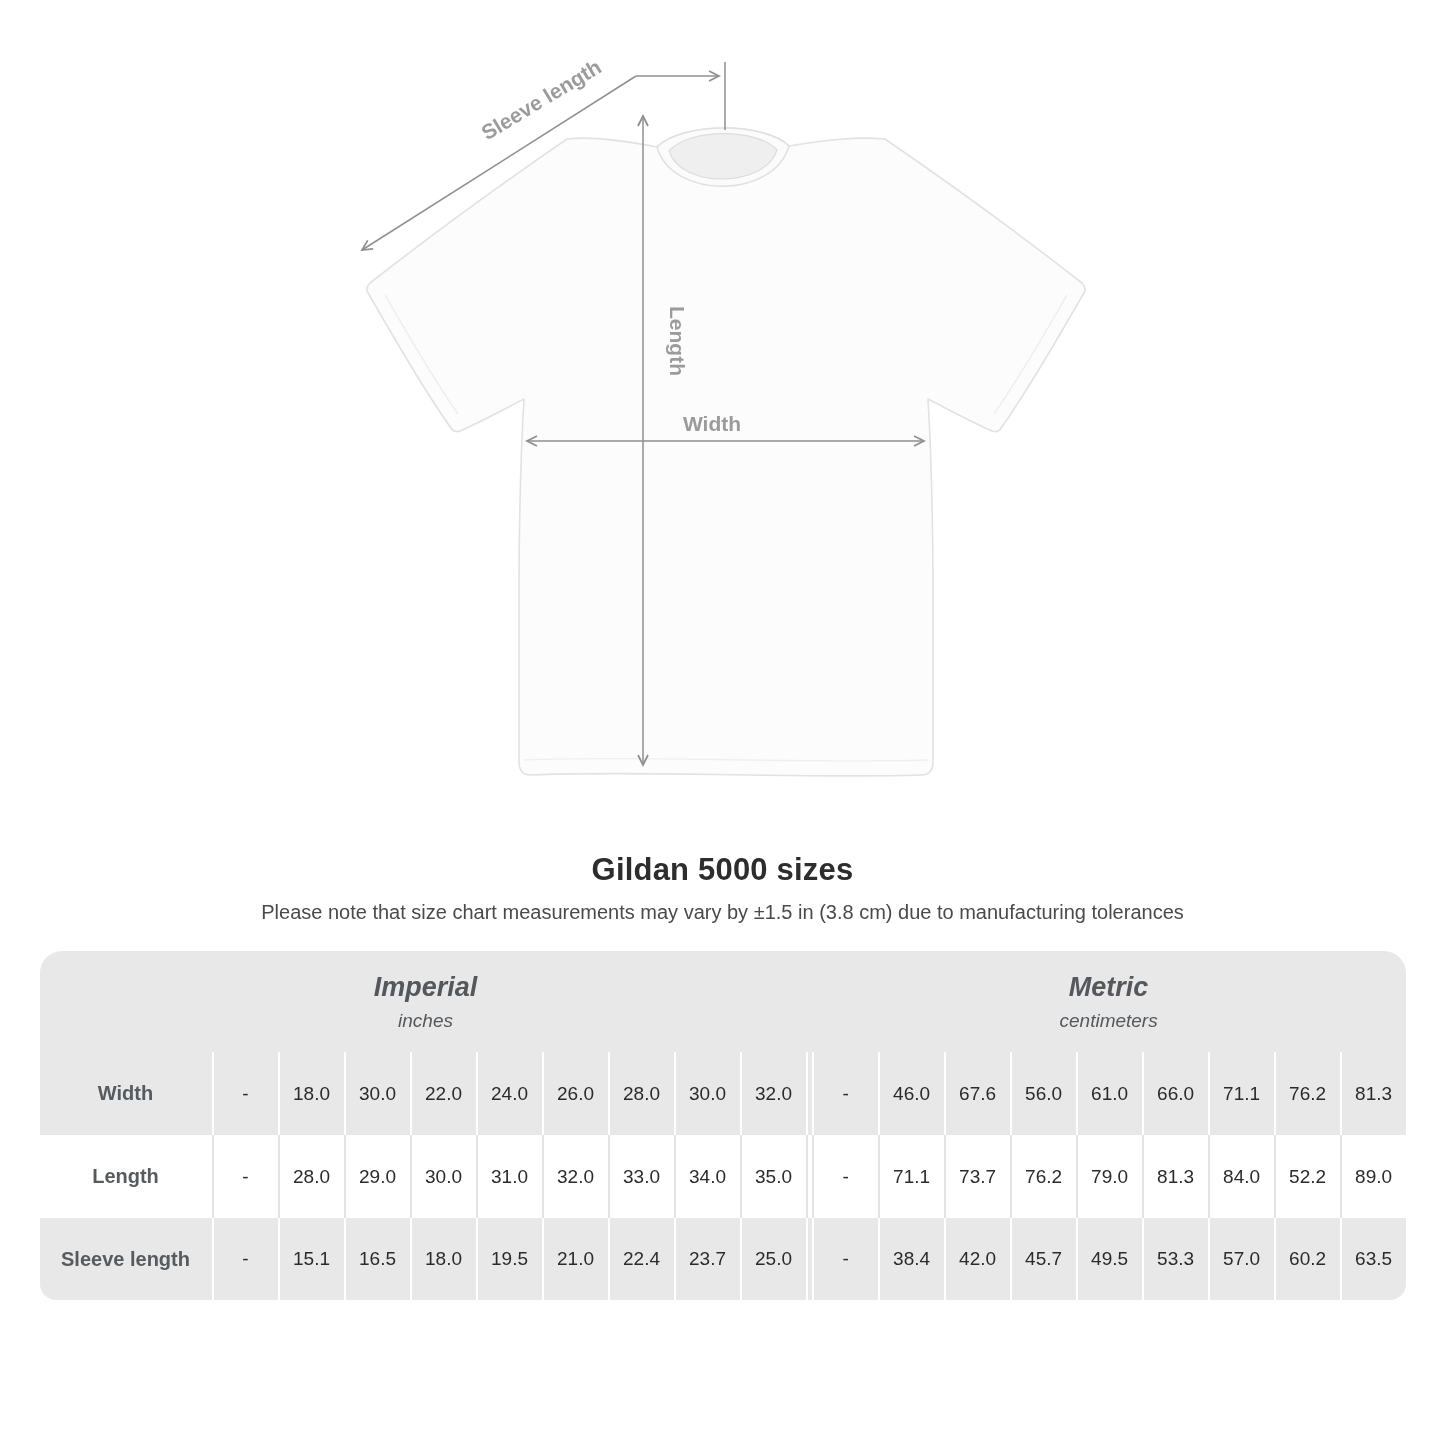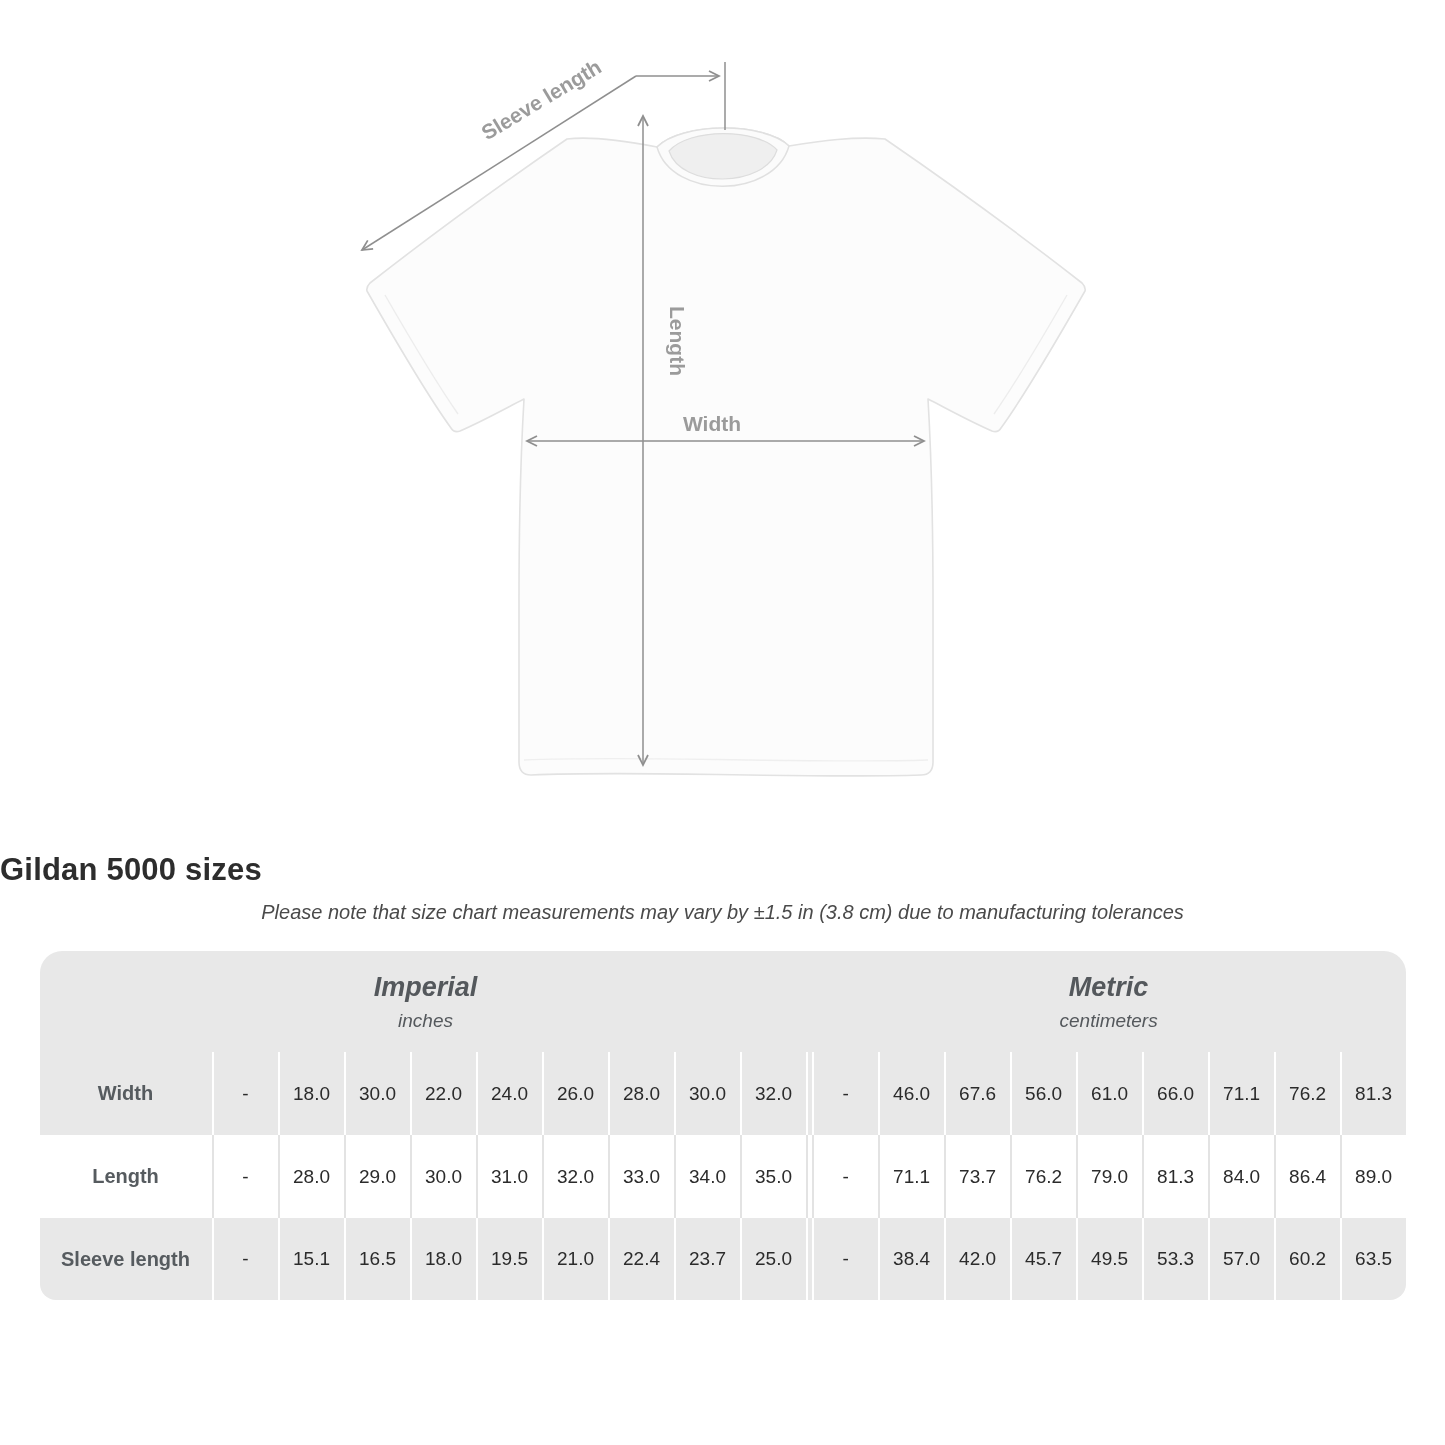--- a/index.html
+++ b/index.html
@@ -4,23 +4,23 @@
 <style>
   html,body{margin:0;padding:0;background:#ffffff;}
   body{width:1445px;height:1445px;overflow:hidden;font-family:"Liberation Sans",sans-serif;}
   .page{width:1445px;height:1445px;background:#fff;}
 
   
   .diagram{position:relative;width:1445px;height:828px;}
   .diagram svg{display:block;}
 
   
-  .title{margin:24px 0 0;text-align:left;font-size:31px;font-weight:bold;
+  .title{margin:24px 0 0;text-align:center;font-size:31px;font-weight:bold;
          color:#2d2d2d;letter-spacing:.2px;}
-  .note{margin:13px 4px 0;text-align:center;font-style:italic;font-size:20px;color:#4a4a4a;}
+  .note{margin:13px 4px 0;text-align:center;font-size:20px;color:#4a4a4a;}
 
   
   .table-wrap{width:1366px;margin:27px auto 0;border-radius:22px 22px 16px 16px;overflow:hidden;}
   table.sizes{width:1366px;border-collapse:separate;border-spacing:0;table-layout:fixed;}
   col.c-label{width:172px;}
   col.c-data{width:66px;}
   col.c-div{width:6px;}
 
   tr.unit-row th{background:#e8e8e8;height:101px;vertical-align:middle;padding:0;text-align:center;}
   .unit-name{font-size:27px;font-weight:bold;font-style:italic;color:#54585c;}
@@ -183,21 +183,21 @@
         <td class="sep">34.0</td>
         <td class="sep">35.0</td>
         <td class="divider"></td>
         <td class="sep">-</td>
         <td class="sep">71.1</td>
         <td class="sep">73.7</td>
         <td class="sep">76.2</td>
         <td class="sep">79.0</td>
         <td class="sep">81.3</td>
         <td class="sep">84.0</td>
-        <td class="sep">86.4</td>
+        <td class="sep">52.2</td>
         <td class="sep">89.0</td>
       </tr>
 
       <tr class="gray-row last-row">
         <th class="rowlabel">Sleeve length</th>
         <td class="sep">-</td>
         <td class="sep">15.1</td>
         <td class="sep">16.5</td>
         <td class="sep">18.0</td>
         <td class="sep">19.5</td>

